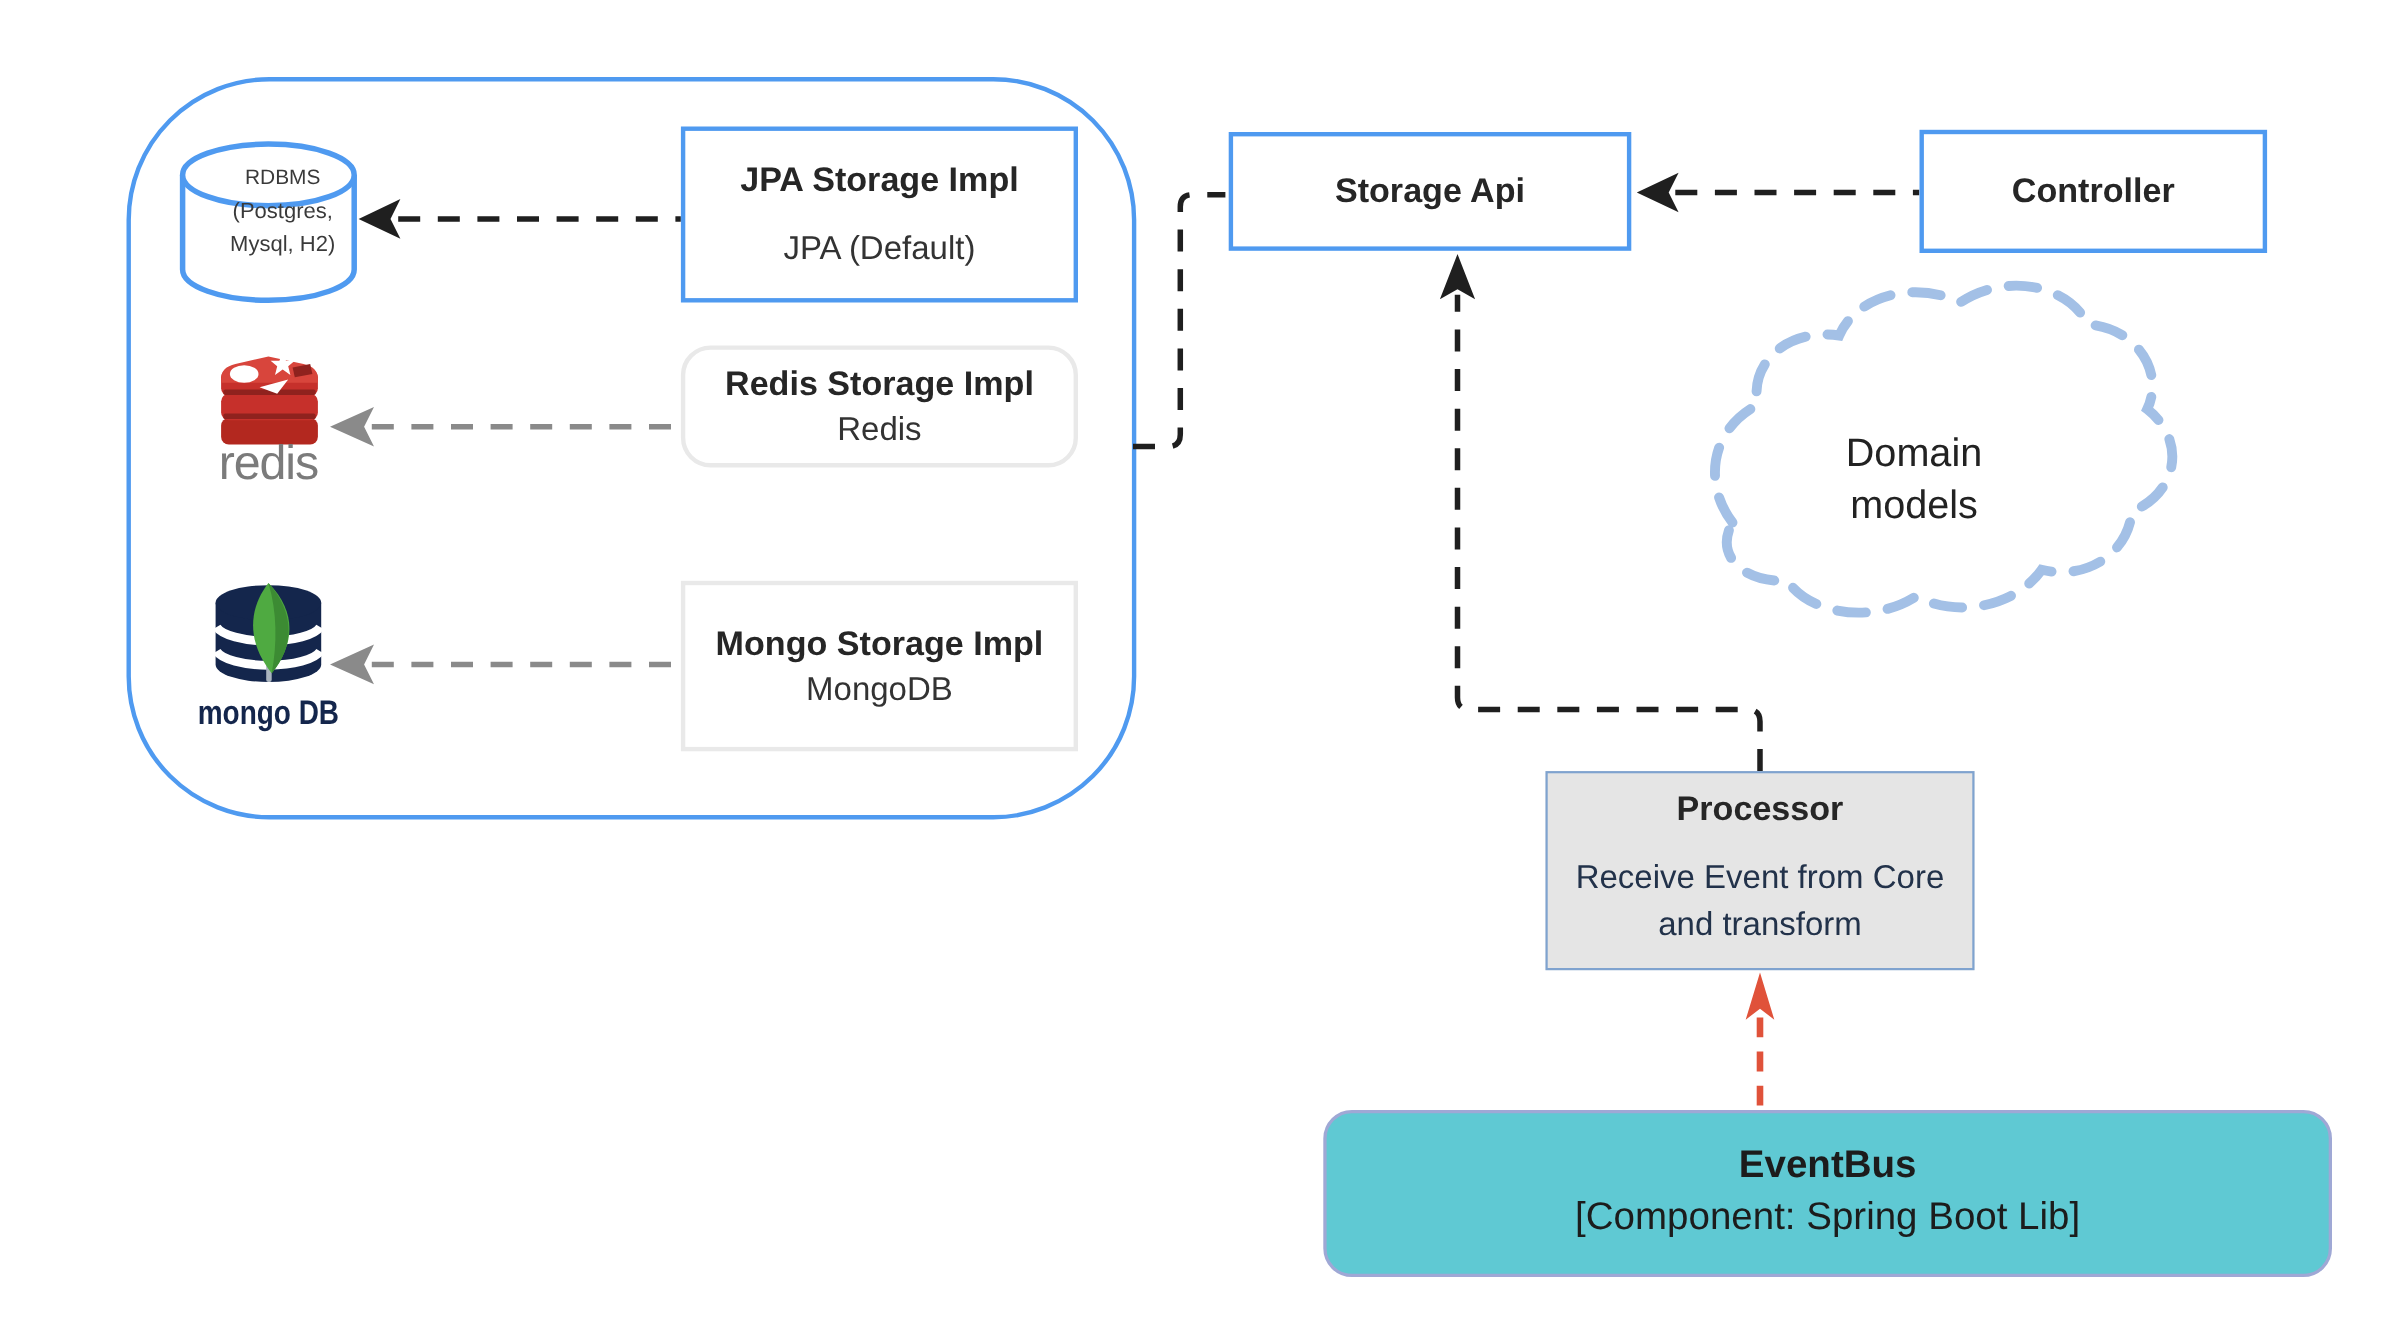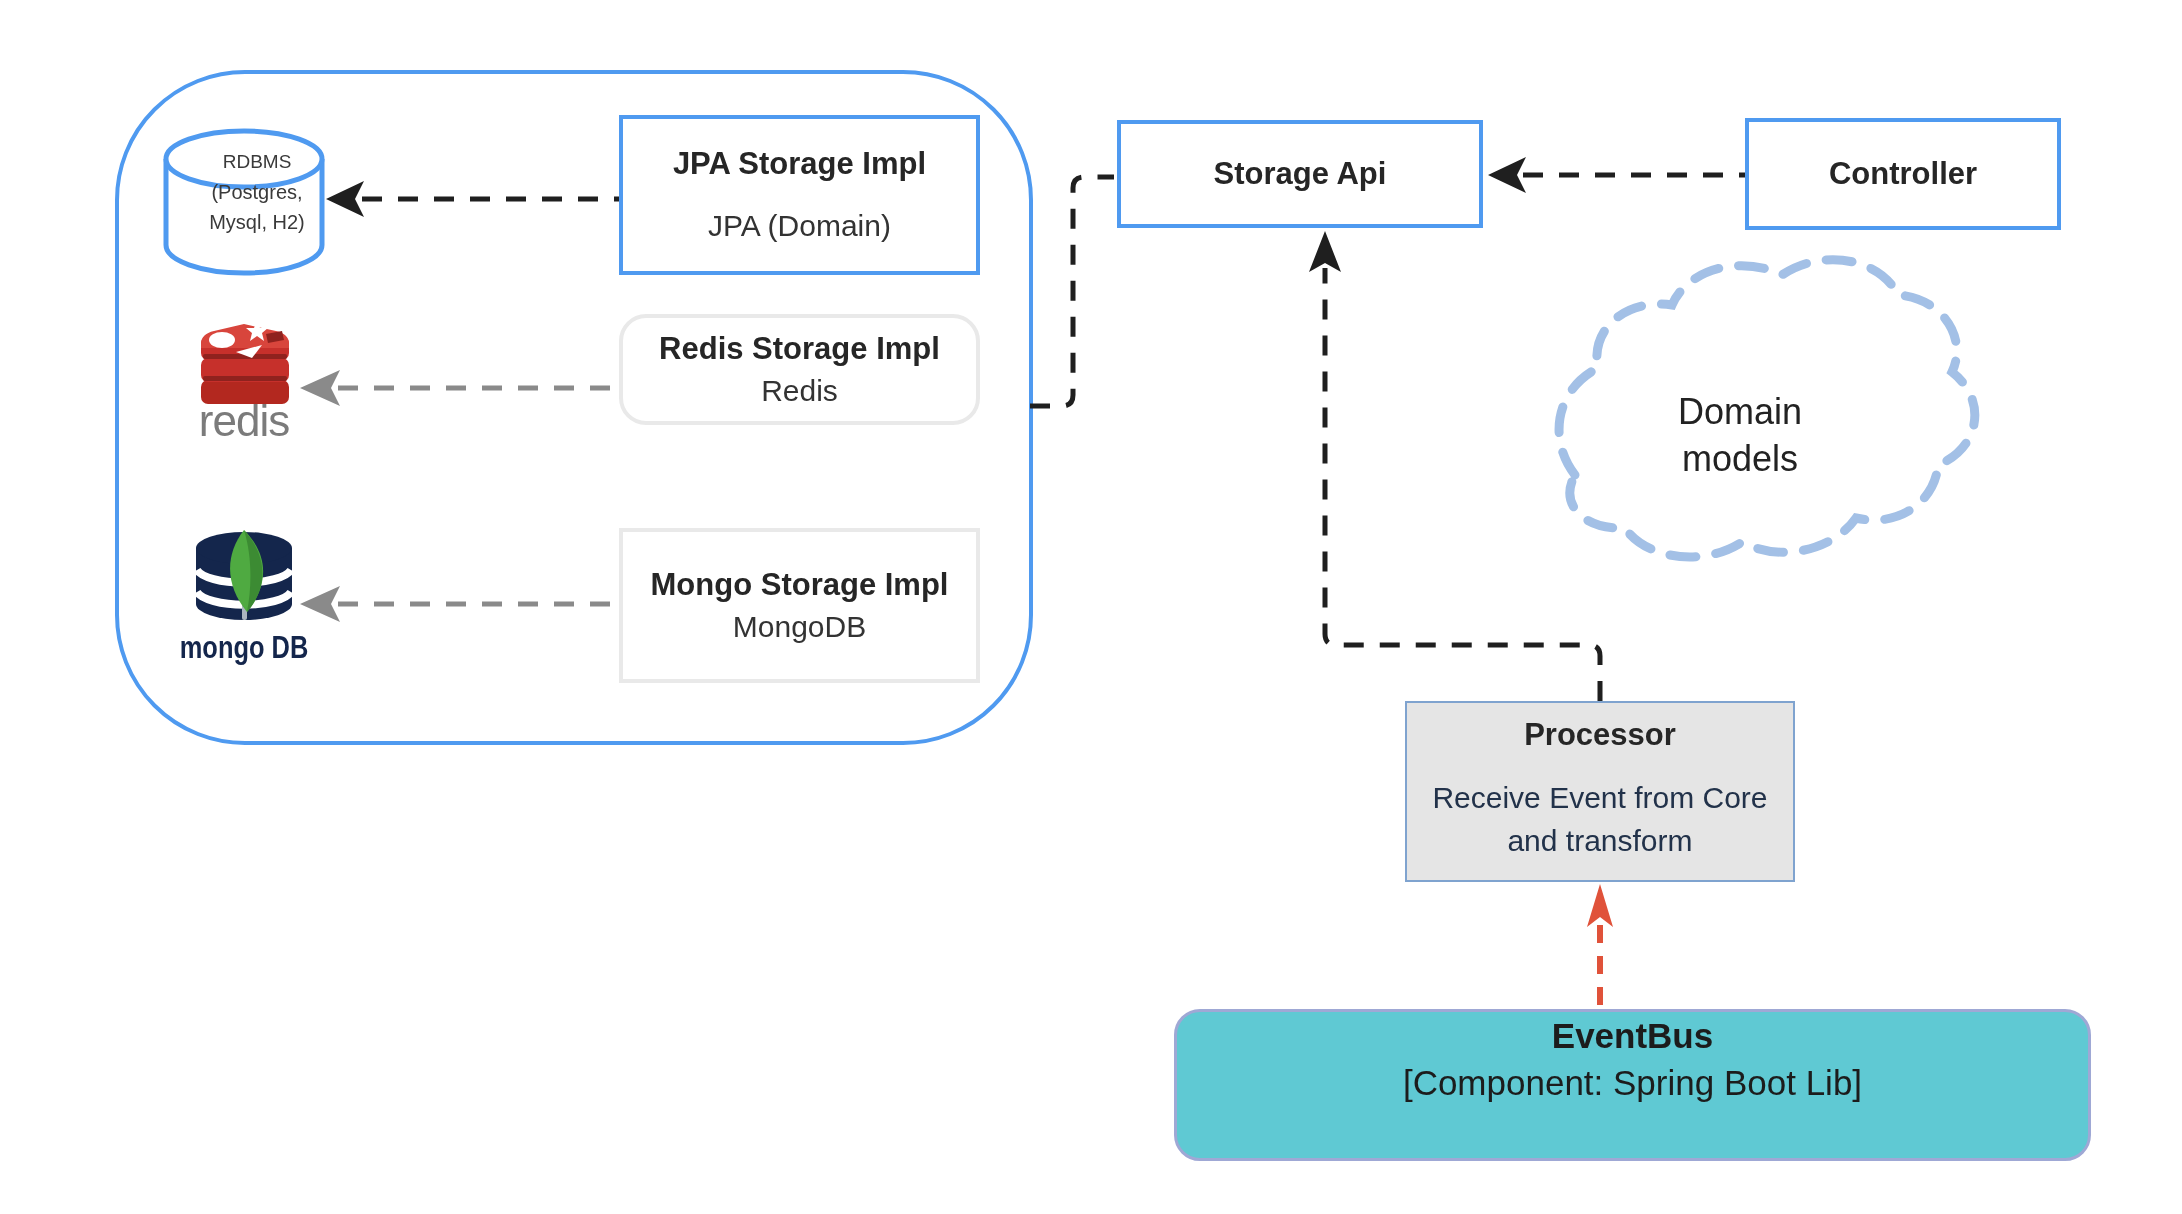--- a/index.html
+++ b/index.html
@@ -20,21 +20,21 @@
   .node-sub{font-weight:400;font-size:30px;color:#333;line-height:38px;margin-top:4px;}
   #container-group{left:115px;top:70px;width:918px;height:675px;border:4px solid var(--blue);border-radius:130px;box-sizing:border-box;background:transparent;}
   #box-jpa{left:619px;top:115px;width:361px;height:160px;}
   #box-redis{left:619px;top:314px;width:361px;height:111px;border-radius:27px;}
   #box-mongo{left:619px;top:528px;width:361px;height:155px;}
   #box-storage{left:1117px;top:120px;width:366px;height:108px;}
   #box-controller{left:1745px;top:118px;width:316px;height:112px;}
   #box-processor{left:1405px;top:701px;width:390px;height:181px;background:#e5e5e5;border:2px solid #7fa3cf;justify-content:flex-start;padding-top:13px;}
   #box-processor .node-title{font-size:31px;}
   #box-processor .proc-body{margin-top:22px;font-size:30px;color:#22324a;line-height:43px;font-weight:400;}
-  #box-eventbus{left:1174px;top:1009px;width:917px;height:152px;background:#5fc9d3;border:3px solid #9fa8d5;border-radius:26px;justify-content:flex-start;padding-top:1px;}
+  #box-eventbus{left:1203px;top:1009px;width:917px;height:152px;background:#5fc9d3;border:3px solid #9fa8d5;border-radius:26px;justify-content:flex-start;padding-top:24px;}
   #box-eventbus .node-title{font-size:35px;line-height:46px;color:#1c1c1c;}
   #box-eventbus .node-sub{font-size:35px;line-height:44px;margin-top:2px;color:#1c1c1c;}
   #rdbms-label{left:163px;top:147px;width:188px;text-align:center;color:#3a3a3a;font-size:20px;line-height:30px;}
   #rdbms-label .l1{font-size:19px;}
   #domain-label{left:1587px;top:388px;width:306px;text-align:center;font-size:36px;line-height:47px;color:#222;}
   #redis-wordmark{left:158px;top:396px;width:172px;text-align:center;font-size:44px;color:#7b7b7b;letter-spacing:-1px;}
   #mongo-wordmark{left:148px;top:630px;width:192px;text-align:center;font-size:31px;font-weight:700;color:#14264c;transform:scaleX(0.82);}
   #diagram-title{left:190px;top:1100px;font-size:49px;font-weight:700;color:#1d1d1d;letter-spacing:-0.5px;}
   svg{display:block;}
 </style>
@@ -114,21 +114,21 @@
     <div class="l1">RDBMS</div>
     <div>(Postgres,</div>
     <div>Mysql, H2)</div>
   </div>
 
   <div id="redis-wordmark" class="abs">redis</div>
   <div id="mongo-wordmark" class="abs">mongo DB</div>
 
   <div id="box-jpa" class="abs node node-blue">
     <div class="node-title">JPA Storage Impl</div>
-    <div class="node-sub">JPA (Domain)</div>
+    <div class="node-sub">JPA (Default)</div>
   </div>
 
   <div id="box-redis" class="abs node node-gray">
     <div class="node-title">Redis Storage Impl</div>
     <div class="node-sub">Redis</div>
   </div>
 
   <div id="box-mongo" class="abs node node-gray">
     <div class="node-title">Mongo Storage Impl</div>
     <div class="node-sub">MongoDB</div>

